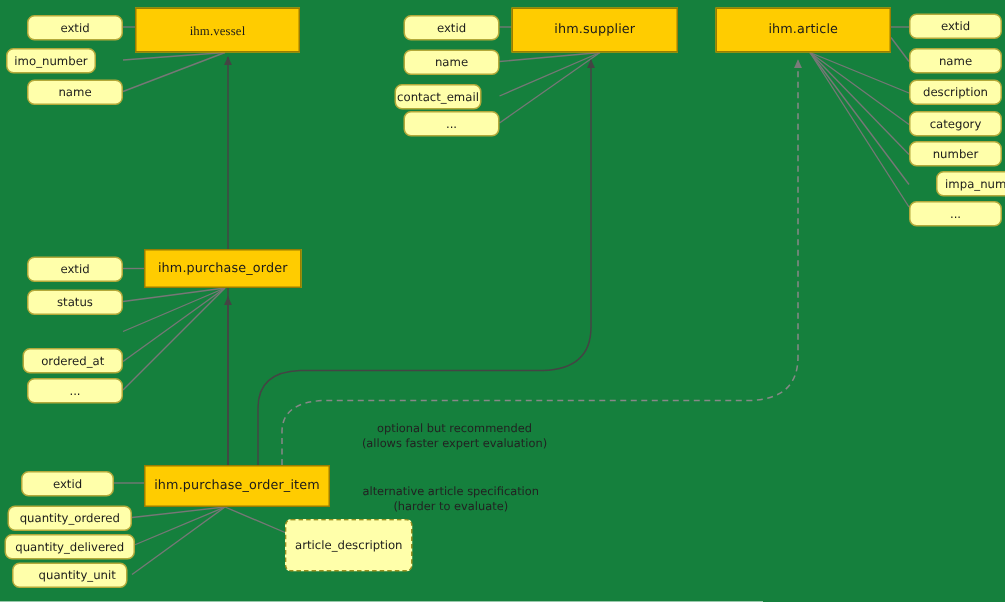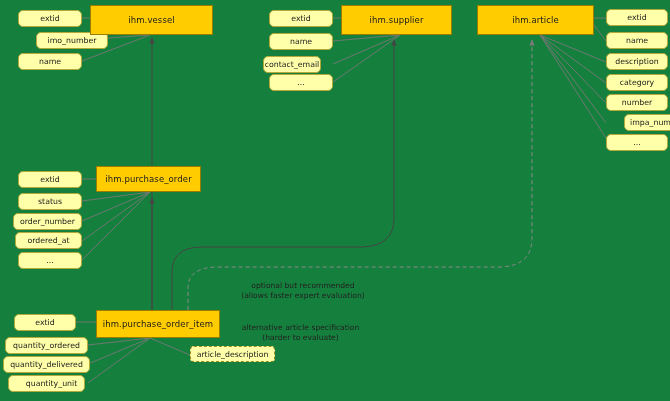--- a/index.html
+++ b/index.html
@@ -120,52 +120,51 @@
     <path d="M152,310 L152,38" stroke="#444444" stroke-width="1" fill="none" marker-end="url(#arrowSolid)"></path>
 
     <path d="M152,310 L152,198" stroke="#444444" stroke-width="1" fill="none" marker-end="url(#arrowSolid)"></path>
 
     <path d="M172,310 L172,272 Q172,248 200,247 L362,247 Q394,246 394,218 L394,40" stroke="#444444" stroke-width="1" fill="none" marker-end="url(#arrowSolid)"></path>
 
     <path d="M188,310 L188,288 Q188,268 216,267 L500,267 Q532,266 532,238 L532,40" stroke="#888888" stroke-width="1" stroke-dasharray="4,3" fill="none" marker-end="url(#arrowDash)"></path>
   </svg>
 
   <div class="attr" style="left:18px; top:10px; width:64px; height:17px;">extid</div>
-  <div class="attr" style="left:36px; top:32px; width:72px; height:17px;">imo_number</div>
+  <div class="attr" style="left:4px; top:32px; width:60px; height:17px;">imo_number</div>
   <div class="attr" style="left:18px; top:53px; width:64px; height:17px;">name</div>
-  <div class="entity" style="left:90px; top:5px; width:123px; height:30px;">ihm.vessel</div>
+  <div class="entity" style="left:90px; top:5px; width:110px; height:30px;font-family:Liberation Serif, serif;">ihm.vessel</div>
 
   <div class="attr" style="left:269px; top:10px; width:64px; height:17px;">extid</div>
   <div class="attr" style="left:269px; top:33px; width:64px; height:17px;">name</div>
   <div class="attr" style="left:263px; top:56px; width:58px; height:17px;">contact_email</div>
   <div class="attr" style="left:269px; top:74px; width:64px; height:17px;">...</div>
   <div class="entity" style="left:477px; top:5px; width:117px; height:30px;">ihm.article</div>
 
   <div class="entity" style="left:341px; top:5px; width:111px; height:30px;">ihm.supplier</div>
   <div class="attr" style="left:606px; top:9px; width:62px; height:17px;">extid</div>
   <div class="attr" style="left:606px; top:32px; width:62px; height:17px;">name</div>
   <div class="attr" style="left:606px; top:53px; width:62px; height:17px;">description</div>
   <div class="attr" style="left:606px; top:74px; width:62px; height:17px;">category</div>
   <div class="attr" style="left:606px; top:94px; width:62px; height:17px;">number</div>
   <div class="attr" style="left:604px; top:114px; width:66px; height:17px;margin-left:20px;">impa_number</div>
   <div class="attr" style="left:606px; top:134px; width:62px; height:17px;">...</div>
 
   <div class="attr" style="left:18px; top:171px; width:64px; height:17px;">extid</div>
   <div class="attr" style="left:18px; top:193px; width:64px; height:17px;">status</div>
-  <div class="attr" style="left:13px; top:213px; width:69px; height:17px;">order_number</div>
   <div class="attr" style="left:15px; top:232px; width:67px; height:17px;">ordered_at</div>
   <div class="attr" style="left:18px; top:252px; width:64px; height:17px;">...</div>
   <div class="entity" style="left:96px; top:166px; width:105px; height:26px;">ihm.purchase_order</div>
 
   <div class="attr" style="left:14px; top:314px; width:62px; height:17px;">extid</div>
   <div class="attr" style="left:5px; top:337px; width:83px; height:17px;">quantity_ordered</div>
   <div class="attr" style="left:3px; top:356px; width:87px; height:17px;">quantity_delivered</div>
   <div class="attr" style="left:8px; top:375px; width:77px; height:17px;padding-left:10px;">quantity_unit</div>
   <div class="entity" style="left:96px; top:310px; width:124px; height:28px;">ihm.purchase_order_item</div>
 
-  <div class="attr dashed" style="left:190px; top:346px; width:85px; height:16px;">article_description</div>
+  <div class="attr dashed" style="left:190px; top:346px; width:85px; height:35px;">article_description</div>
 
   <div class="note" style="left:193px; top:281px; width:220px;">optional but recommended
 (allows faster expert evaluation)</div>
   <div class="note" style="left:198px; top:323px; width:205px;">alternative article specification
 (harder to evaluate)</div>
 
 </div>
 
 </body></html>

